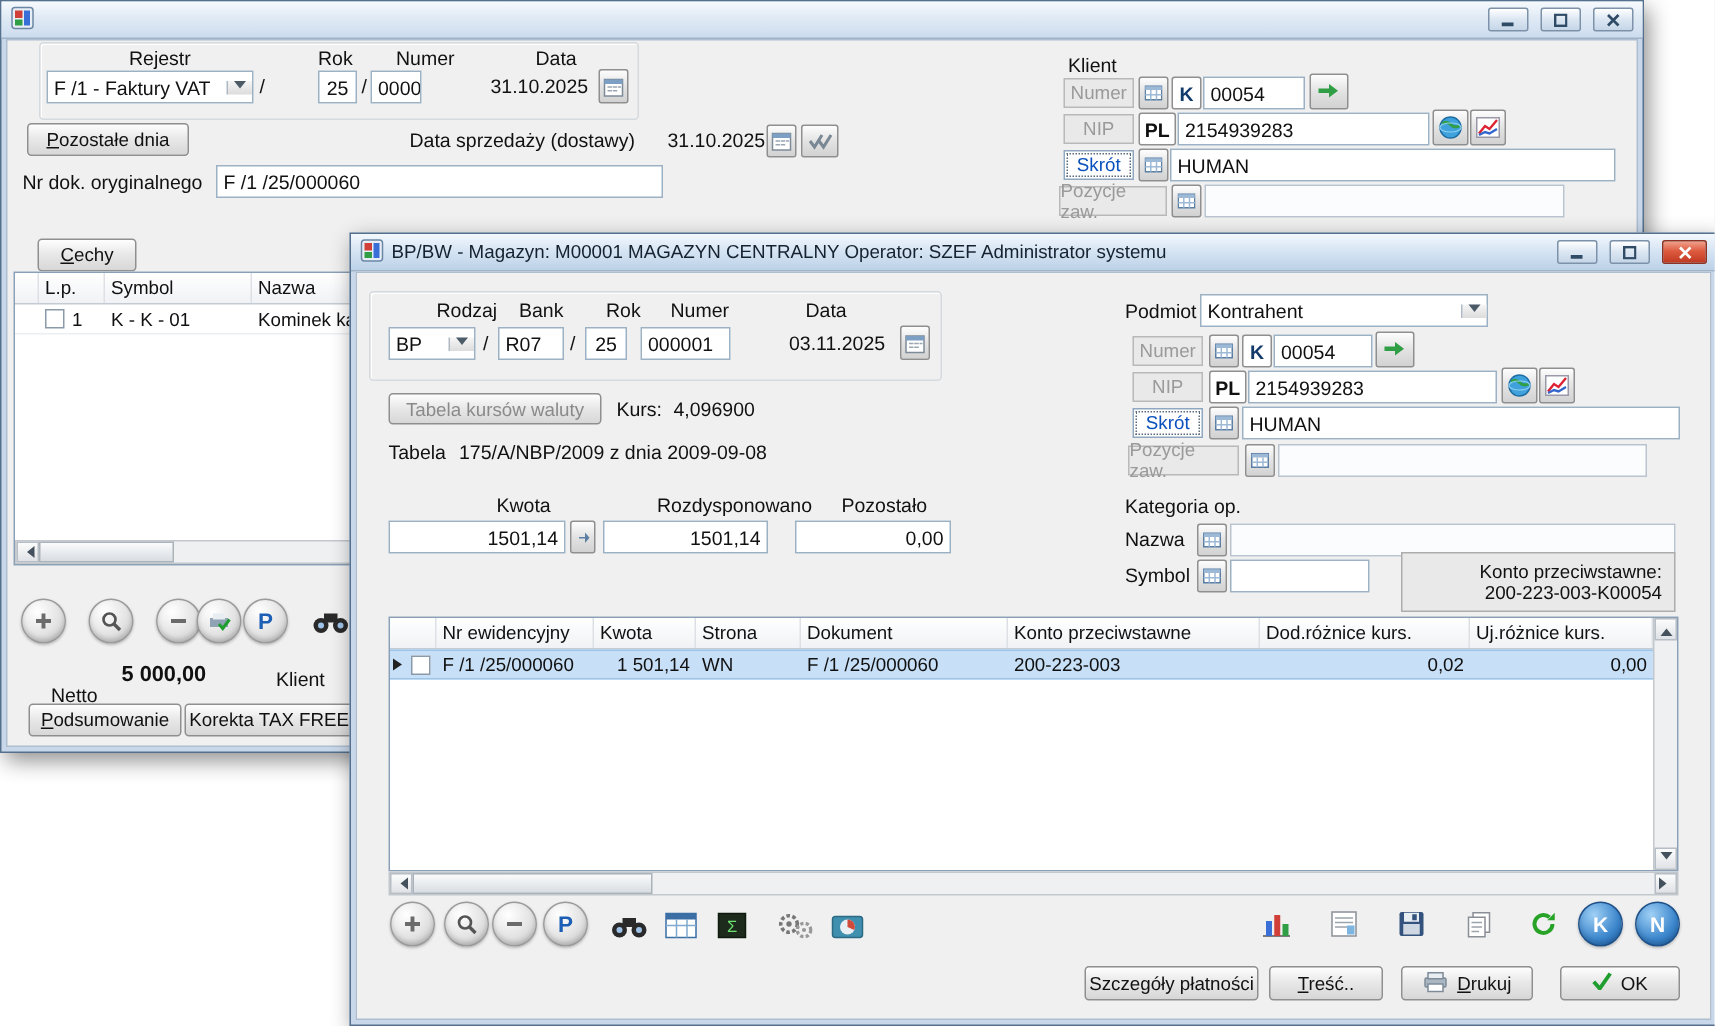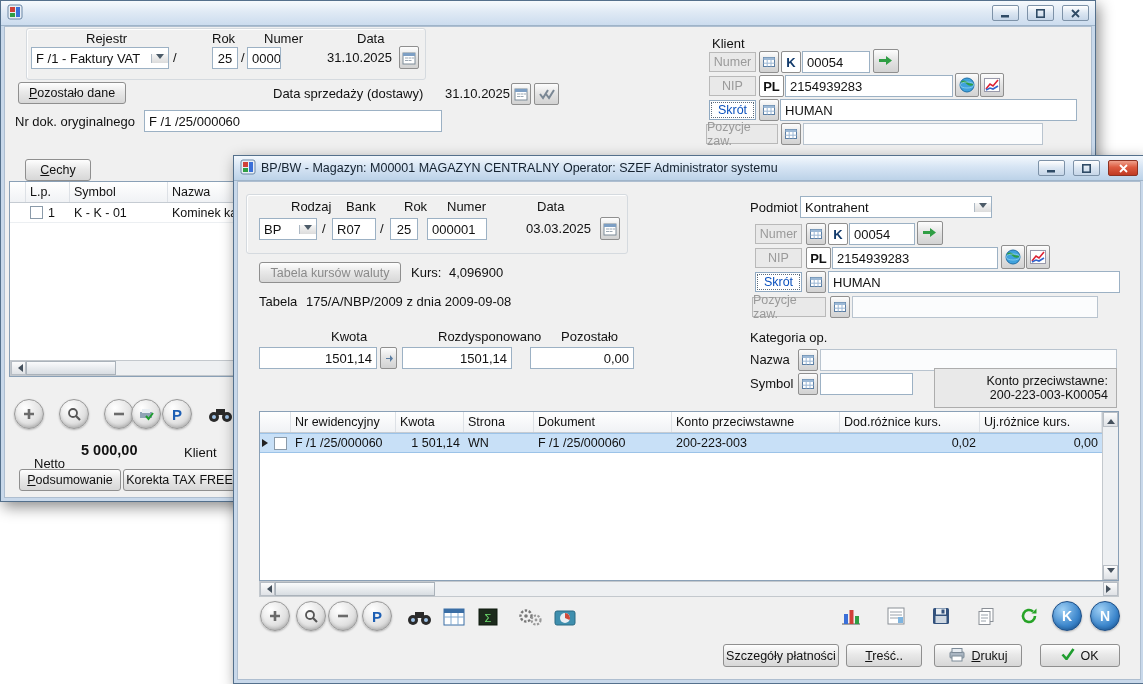--- a/index.html
+++ b/index.html
@@ -110,21 +110,21 @@
   <span class="lbl" style="left:326px;top:49px">31.10.2025</span>
   <span class="gbtn" style="left:398px;top:45px;width:20px;height:23px">
       <svg width="14" height="14">
         <rect x="1" y="2" width="12" height="11" fill="#fff" stroke="#7d8b98"></rect>
         <rect x="1" y="2" width="12" height="3" fill="#7d9fc4"></rect>
         <path d="M3 7h3M3 9.5h3M6.5 7h3M6.5 9.5h3M10 7h2" stroke="#9aa7b3"></path>
       </svg>
     </span>
 
   <div class="btn" style="left:17px;top:81px;width:108px;height:22px">
-      <span class="mnem">Pozostało dane</span>
+      <span class="mnem">Pozostałe dnia</span>
     </div>
   <span class="lbl" style="left:272px;top:85px">Data sprzedaży (dostawy)</span>
   <span class="lbl" style="left:444px;top:85px">31.10.2025</span>
   <span class="gbtn" style="left:510px;top:82px;width:20px;height:22px">
       <svg width="14" height="14">
         <rect x="1" y="2" width="12" height="11" fill="#fff" stroke="#7d8b98"></rect>
         <rect x="1" y="2" width="12" height="3" fill="#7d9fc4"></rect>
         <path d="M3 7h3M3 9.5h3M6.5 7h3M6.5 9.5h3M10 7h2" stroke="#9aa7b3"></path>
       </svg>
     </span>
@@ -308,21 +308,21 @@
     <span class="val">BP</span>
       <span class="arr">
         <span class="tri-d" style="margin-top:0"></span>
       </span>
   </div>
   <span class="lbl" style="left:88px;top:65px">/</span>
   <div class="tf" style="left:98px;top:62px;width:44px;height:22px">R07</div>
   <span class="lbl" style="left:146px;top:65px">/</span>
   <div class="tf center" style="left:156px;top:62px;width:28px;height:22px">25</div>
   <div class="tf" style="left:193px;top:62px;width:60px;height:22px">000001</div>
-  <span class="lbl" style="left:292px;top:65px">03.03.2025</span>
+  <span class="lbl" style="left:292px;top:65px">03.11.2025</span>
   <span class="gbtn" style="left:366px;top:61px;width:20px;height:23px">
       <svg width="14" height="14">
         <rect x="1" y="2" width="12" height="11" fill="#fff" stroke="#7d8b98"></rect>
         <rect x="1" y="2" width="12" height="3" fill="#7d9fc4"></rect>
         <path d="M3 7h3M3 9.5h3M6.5 7h3M6.5 9.5h3M10 7h2" stroke="#9aa7b3"></path>
       </svg>
     </span>
 
   <div class="btn dim" style="left:25px;top:106px;width:142px;height:21px">
       <span>Tabela kursów waluty</span>

